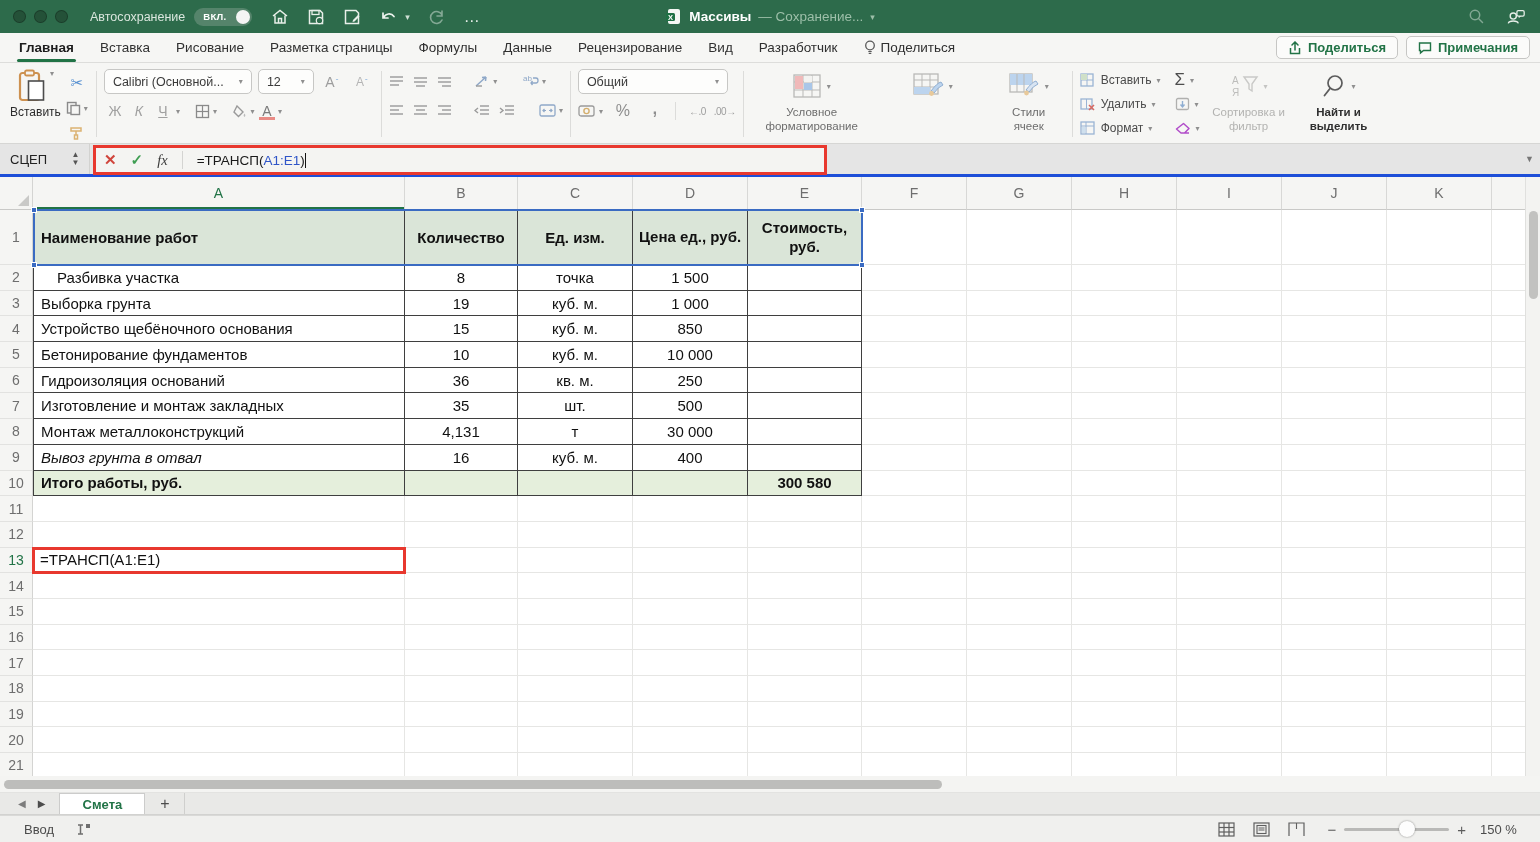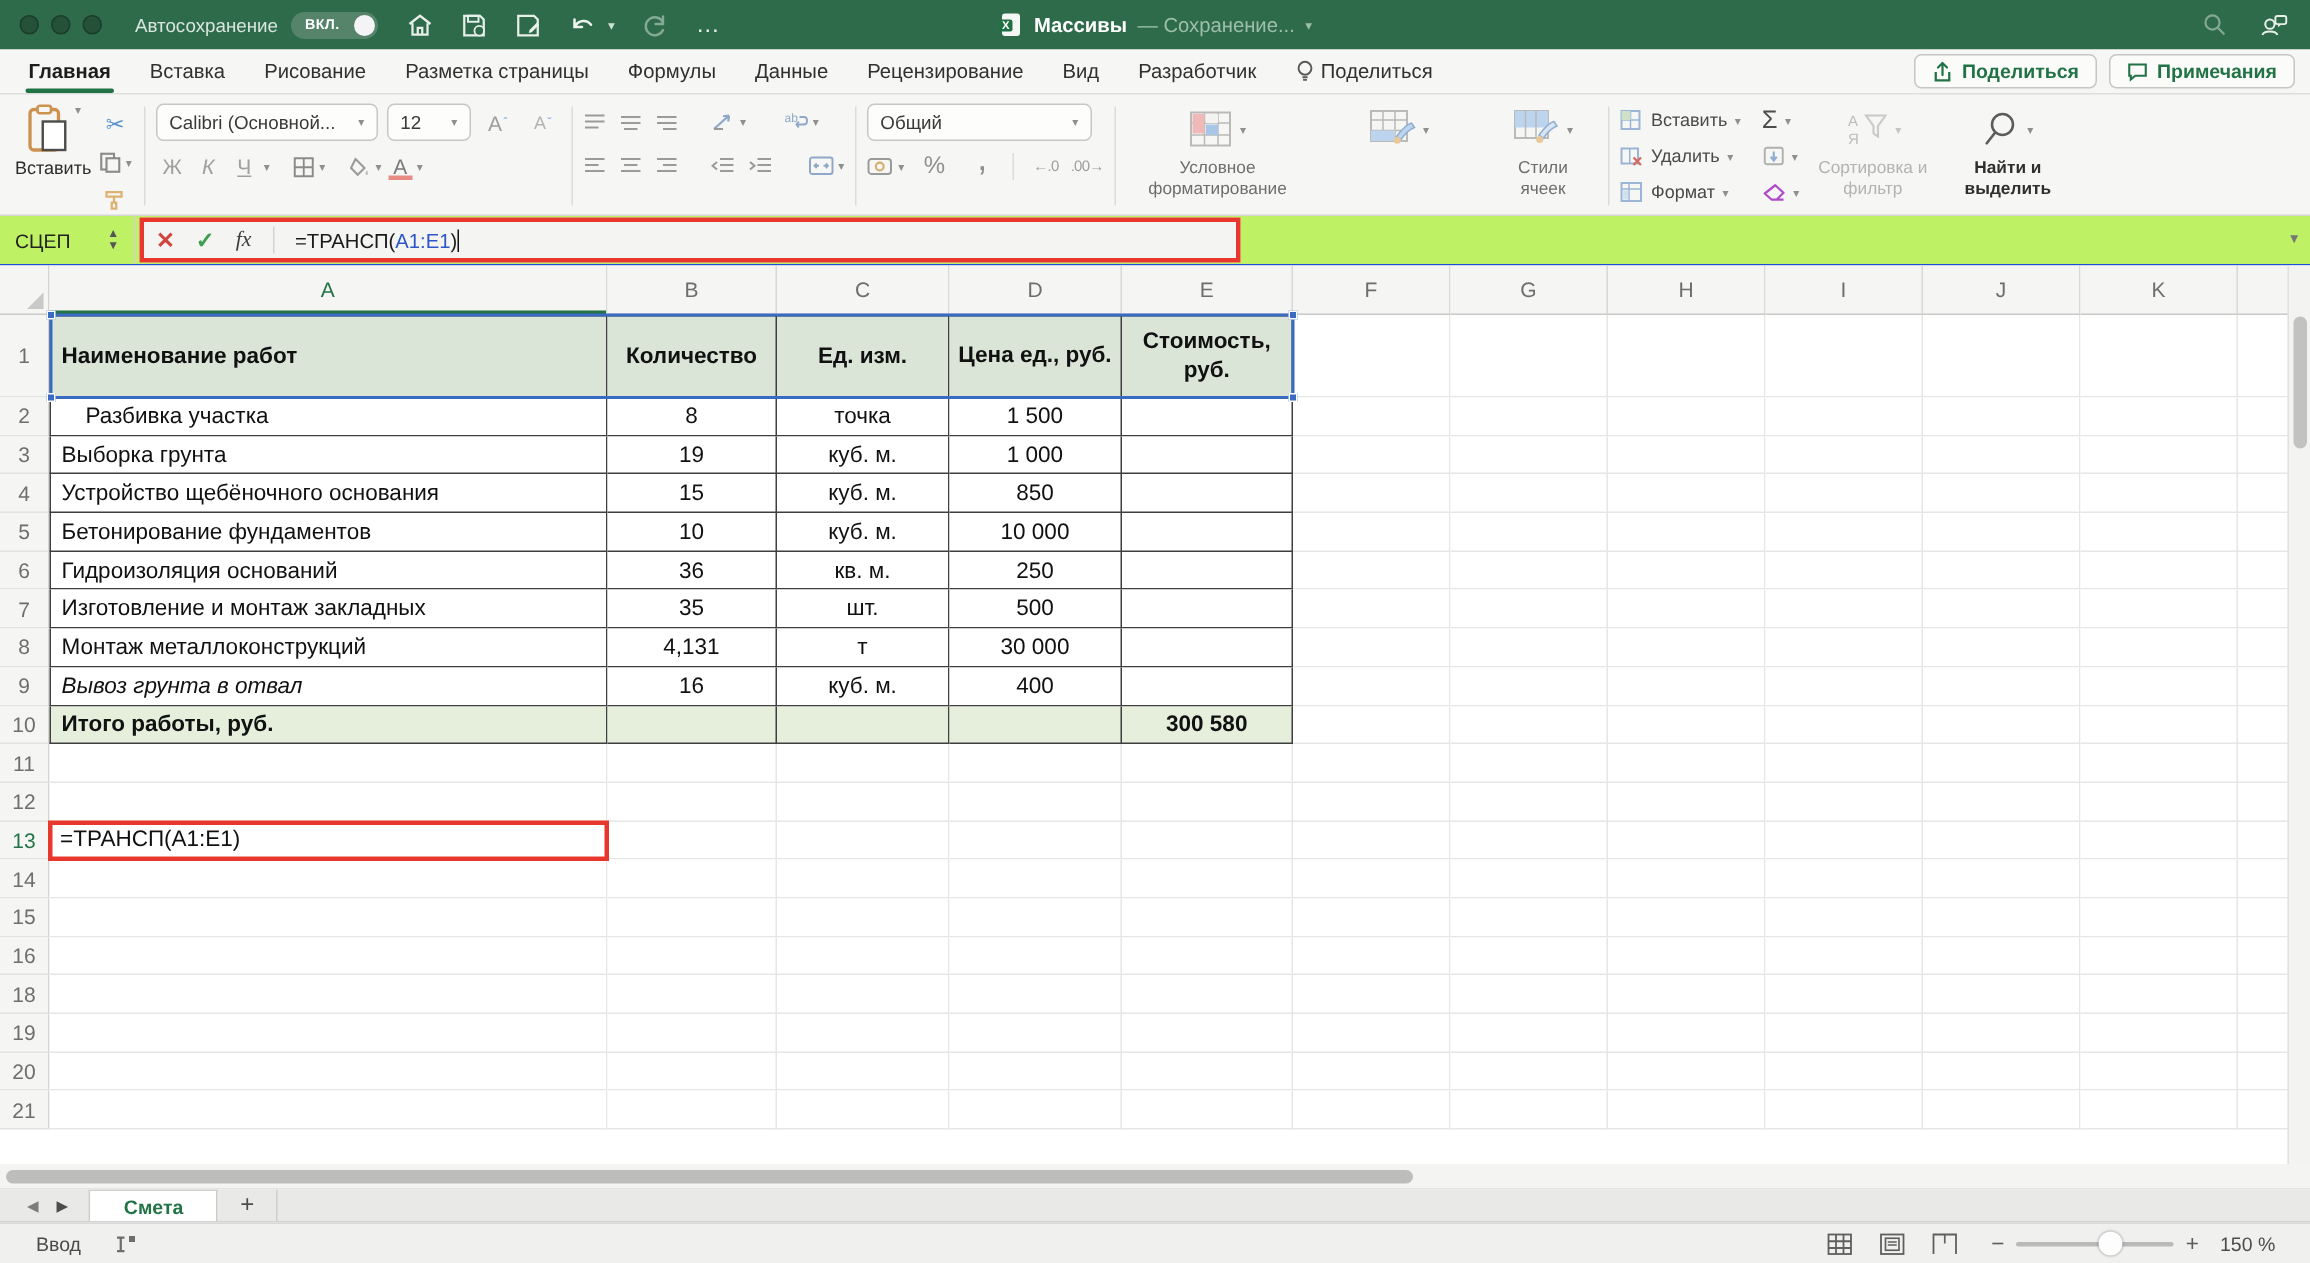--- a/index.html
+++ b/index.html
@@ -56,21 +56,21 @@
   .cellsrow{display:flex;align-items:center;gap:5px;height:22px;font-size:12px;color:#4a4a4a;}
   .dec-ic{font-size:10px;color:#9d9d9d;letter-spacing:-.5px;}
   .bi{font-size:14px;color:#a0a0a0;width:22px;text-align:center;}
   .bi.u{text-decoration:underline;}
   .a-color{position:relative;font-size:14px;color:#7a7a7a;width:18px;text-align:center;}
   .a-color::after{content:"";position:absolute;left:1px;right:1px;bottom:-1px;height:3px;background:#e98b85;}
   .sigma{font-size:17px;color:#4d4d4d;}
   .two-line{font-size:11.5px;line-height:1.2;text-align:center;}
 
   
-  .fbar{height:33px;flex:0 0 33px;background:#bef264;border-bottom:1px solid #1d4ed8;display:flex;align-items:center;position:relative;}
+  .fbar{height:33px;flex:0 0 33px;background:#e5e5e5;border-bottom:3px solid #1d4ed8;display:flex;align-items:center;position:relative;}
   .namebox{width:62px;height:100%;display:flex;align-items:center;padding-left:10px;font-size:13px;color:#222;}
   .stepper{width:28px;height:100%;display:flex;flex-direction:column;align-items:center;justify-content:center;gap:0;color:#555;font-size:8px;border-right:1px solid #d2d2d0;line-height:1;}
   .fx-zone{position:absolute;left:93px;top:1px;width:734px;height:30px;border:3px solid #e8382e;display:flex;align-items:center;background:#f4f4f2;padding-left:8px;gap:14px;}
   .fx-x{color:#d0453c;font-size:15px;font-weight:bold;}
   .fx-ok{color:#3f9e53;font-size:15px;font-weight:bold;}
   .fx-fx{font-family:"Liberation Serif",serif;font-style:italic;font-size:14.5px;color:#3c3c3c;}
   .fx-sep{width:1px;height:18px;background:#d4d4d2;}
   .fx-text{font-size:13.5px;color:#1a1a1a;white-space:pre;}
   .fx-ref{color:#2f55c8;}
   .caret{display:inline-block;width:1px;height:15px;background:#111;vertical-align:-3px;}
@@ -845,20 +845,35 @@
           <div class="cell" style="width: 114px; flex-basis: 114px;"></div>
           <div class="cell" style="width: 105px; flex-basis: 105px;"></div>
           <div class="cell" style="width: 105px; flex-basis: 105px;"></div>
           <div class="cell" style="width: 105px; flex-basis: 105px;"></div>
           <div class="cell" style="width: 105px; flex-basis: 105px;"></div>
           <div class="cell" style="width: 105px; flex-basis: 105px;"></div>
           <div class="cell" style="width: 105px; flex-basis: 105px;"></div>
           <div class="cell filler"></div>
         </div>
         <div class="grow" style="height: 25.7px;">
+          <div class="rowhdr">17</div>
+          <div class="cell left" style="width: 372px; flex-basis: 372px;"></div>
+          <div class="cell" style="width: 113px; flex-basis: 113px;"></div>
+          <div class="cell" style="width: 115px; flex-basis: 115px;"></div>
+          <div class="cell" style="width: 115px; flex-basis: 115px;"></div>
+          <div class="cell" style="width: 114px; flex-basis: 114px;"></div>
+          <div class="cell" style="width: 105px; flex-basis: 105px;"></div>
+          <div class="cell" style="width: 105px; flex-basis: 105px;"></div>
+          <div class="cell" style="width: 105px; flex-basis: 105px;"></div>
+          <div class="cell" style="width: 105px; flex-basis: 105px;"></div>
+          <div class="cell" style="width: 105px; flex-basis: 105px;"></div>
+          <div class="cell" style="width: 105px; flex-basis: 105px;"></div>
+          <div class="cell filler"></div>
+        </div>
+        <div class="grow" style="height: 25.7px;">
           <div class="rowhdr">18</div>
           <div class="cell left" style="width: 372px; flex-basis: 372px;"></div>
           <div class="cell" style="width: 113px; flex-basis: 113px;"></div>
           <div class="cell" style="width: 115px; flex-basis: 115px;"></div>
           <div class="cell" style="width: 115px; flex-basis: 115px;"></div>
           <div class="cell" style="width: 114px; flex-basis: 114px;"></div>
           <div class="cell" style="width: 105px; flex-basis: 105px;"></div>
           <div class="cell" style="width: 105px; flex-basis: 105px;"></div>
           <div class="cell" style="width: 105px; flex-basis: 105px;"></div>
           <div class="cell" style="width: 105px; flex-basis: 105px;"></div>

